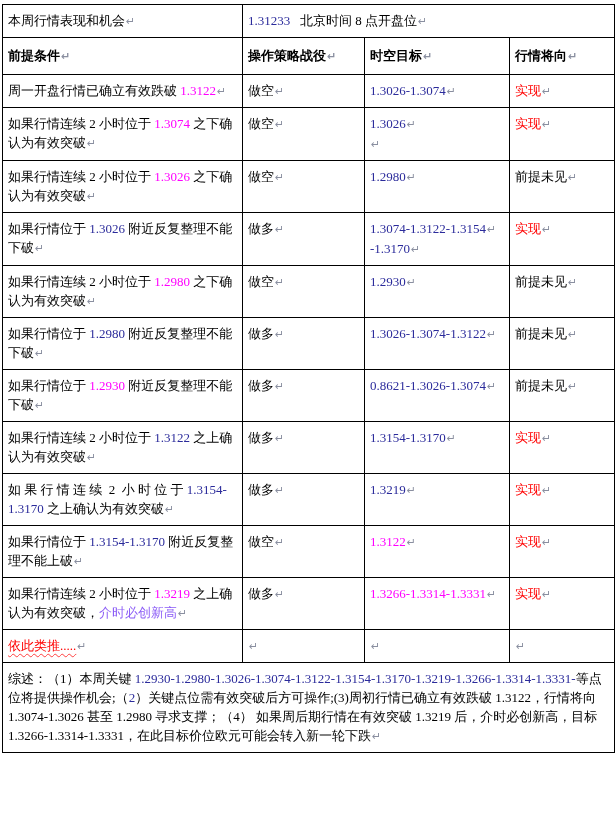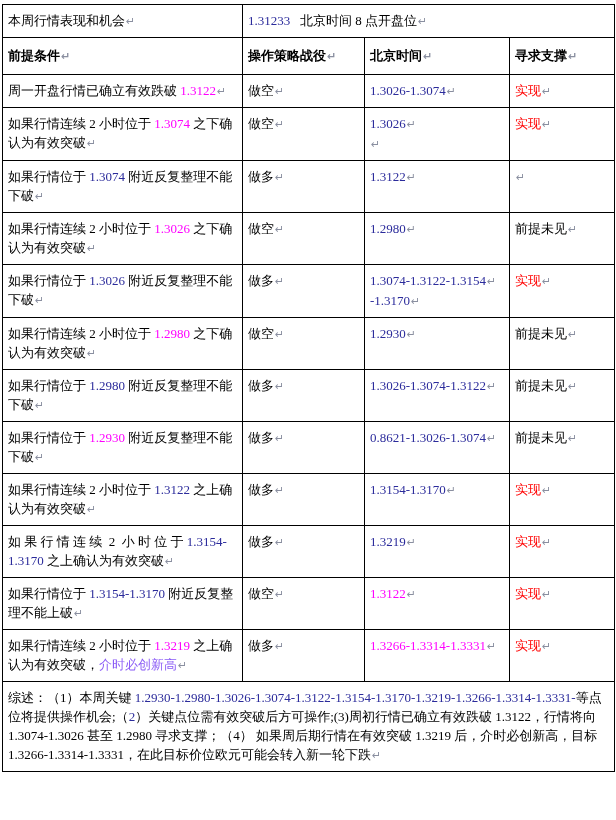--- a/index.html
+++ b/index.html
@@ -63,24 +63,24 @@
           </td>
         </tr>
         <tr>
           <td class="hdr">
             <div class="para"><span class="seg" style="color: rgb(0, 0, 0);">前提条件</span><span class="pmark" style="color: rgb(138, 143, 160);">↵</span></div>
           </td>
           <td class="hdr">
             <div class="para"><span class="seg" style="color: rgb(0, 0, 0);">操作策略战役</span><span class="pmark" style="color: rgb(138, 143, 160);">↵</span></div>
           </td>
           <td class="hdr">
-            <div class="para"><span class="seg" style="color: rgb(0, 0, 0);">北京时间</span><span class="pmark" style="color: rgb(138, 143, 160);">↵</span></div>
-          </td>
-          <td class="hdr">
-            <div class="para"><span class="seg" style="color: rgb(0, 0, 0);">寻求支撑</span><span class="pmark" style="color: rgb(138, 143, 160);">↵</span></div>
+            <div class="para"><span class="seg" style="color: rgb(0, 0, 0);">时空目标</span><span class="pmark" style="color: rgb(138, 143, 160);">↵</span></div>
+          </td>
+          <td class="hdr">
+            <div class="para"><span class="seg" style="color: rgb(0, 0, 0);">行情将向</span><span class="pmark" style="color: rgb(138, 143, 160);">↵</span></div>
           </td>
         </tr>
         <tr>
           <td>
             <div class="para"><span class="seg" style="color: rgb(0, 0, 0);">周一开盘行情已确立有效跌破 </span><span class="seg" style="color: rgb(255, 0, 255);">1.3122</span><span class="pmark" style="color: rgb(138, 143, 160);">↵</span></div>
           </td>
           <td>
             <div class="para"><span class="seg" style="color: rgb(0, 0, 0);">做空</span><span class="pmark" style="color: rgb(138, 143, 160);">↵</span></div>
           </td>
           <td>
@@ -96,34 +96,20 @@
           </td>
           <td>
             <div class="para"><span class="seg" style="color: rgb(0, 0, 0);">做空</span><span class="pmark" style="color: rgb(138, 143, 160);">↵</span></div>
           </td>
           <td>
             <div class="para"><span class="seg" style="color: rgb(43, 43, 155);">1.3026</span><span class="pmark" style="color: rgb(138, 143, 160);">↵</span></div>
             <div class="para"><span class="pmark" style="color: rgb(138, 143, 160);">↵</span></div>
           </td>
           <td>
             <div class="para"><span class="seg" style="color: rgb(255, 0, 0);">实现</span><span class="pmark" style="color: rgb(138, 143, 160);">↵</span></div>
-          </td>
-        </tr>
-        <tr>
-          <td>
-            <div class="para"><span class="seg" style="color: rgb(0, 0, 0);">如果行情位于 </span><span class="seg" style="color: rgb(43, 43, 155);">1.3074</span><span class="seg" style="color: rgb(0, 0, 0);"> 附近反复整理不能下破</span><span class="pmark" style="color: rgb(138, 143, 160);">↵</span></div>
-          </td>
-          <td>
-            <div class="para"><span class="seg" style="color: rgb(0, 0, 0);">做多</span><span class="pmark" style="color: rgb(138, 143, 160);">↵</span></div>
-          </td>
-          <td>
-            <div class="para"><span class="seg" style="color: rgb(43, 43, 155);">1.3122</span><span class="pmark" style="color: rgb(138, 143, 160);">↵</span></div>
-          </td>
-          <td>
-            <div class="para"><span class="pmark" style="color: rgb(138, 143, 160);">↵</span></div>
           </td>
         </tr>
         <tr>
           <td>
             <div class="para"><span class="seg" style="color: rgb(0, 0, 0);">如果行情连续 2 小时位于 </span><span class="seg" style="color: rgb(255, 0, 255);">1.3026</span><span class="seg" style="color: rgb(0, 0, 0);"> 之下确认为有效突破</span><span class="pmark" style="color: rgb(138, 143, 160);">↵</span></div>
           </td>
           <td>
             <div class="para"><span class="seg" style="color: rgb(0, 0, 0);">做空</span><span class="pmark" style="color: rgb(138, 143, 160);">↵</span></div>
           </td>
           <td>
@@ -237,20 +223,34 @@
             <div class="para"><span class="seg" style="color: rgb(0, 0, 0);">如果行情连续 2 小时位于 </span><span class="seg" style="color: rgb(255, 0, 255);">1.3219</span><span class="seg" style="color: rgb(0, 0, 0);"> 之上确认为有效突破，</span><span class="seg" style="color: #8b5cf6;">介时必创新高</span><span class="pmark" style="color: rgb(138, 143, 160);">↵</span></div>
           </td>
           <td>
             <div class="para"><span class="seg" style="color: rgb(0, 0, 0);">做多</span><span class="pmark" style="color: rgb(138, 143, 160);">↵</span></div>
           </td>
           <td>
             <div class="para"><span class="seg" style="color: rgb(255, 0, 255);">1.3266-1.3314-1.3331</span><span class="pmark" style="color: rgb(138, 143, 160);">↵</span></div>
           </td>
           <td>
             <div class="para"><span class="seg" style="color: rgb(255, 0, 0);">实现</span><span class="pmark" style="color: rgb(138, 143, 160);">↵</span></div>
+          </td>
+        </tr>
+        <tr>
+          <td>
+            <div class="para"><span class="seg u-wavy-r" style="color: rgb(255, 0, 0);">依此类推.....</span><span class="pmark" style="color: rgb(138, 143, 160);">↵</span></div>
+          </td>
+          <td>
+            <div class="para"><span class="pmark" style="color: rgb(138, 143, 160);">↵</span></div>
+          </td>
+          <td>
+            <div class="para"><span class="pmark" style="color: rgb(138, 143, 160);">↵</span></div>
+          </td>
+          <td>
+            <div class="para"><span class="pmark" style="color: rgb(138, 143, 160);">↵</span></div>
           </td>
         </tr>
         <tr>
           <td colspan="4">
             <div class="para"><span class="seg" style="color: rgb(0, 0, 0);">综述：（1）本周关键 </span><span class="seg" style="color: rgb(43, 43, 155);">1.2930-1.2980-1.3026-1.3074-1.3122-1.3154-1.3170-1.3219-1.3266-1.3314-1.3331-</span><span class="seg" style="color: rgb(0, 0, 0);">等点位将提供操作机会;（</span><span class="seg" style="color: rgb(43, 43, 155);">2</span><span class="seg" style="color: rgb(0, 0, 0);">）关键点位需有效突破后方可操作;(3)周初行情已确立有效跌破 1.3122，行情将向 1.3074-1.3026 甚至 1.2980 寻求支撑；（4） 如果周后期行情在有效突破 1.3219 后，介时必创新高，目标 1.3266-1.3314-1.3331，在此目标价位欧元可能会转入新一轮下跌</span><span class="pmark" style="color: rgb(138, 143, 160);">↵</span></div>
           </td>
         </tr>
       </tbody>
   </table>
 </div>

